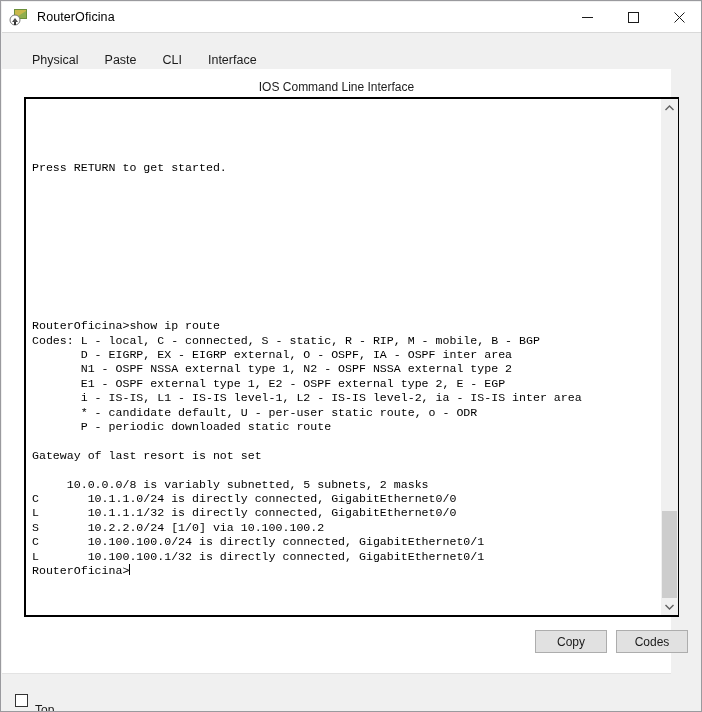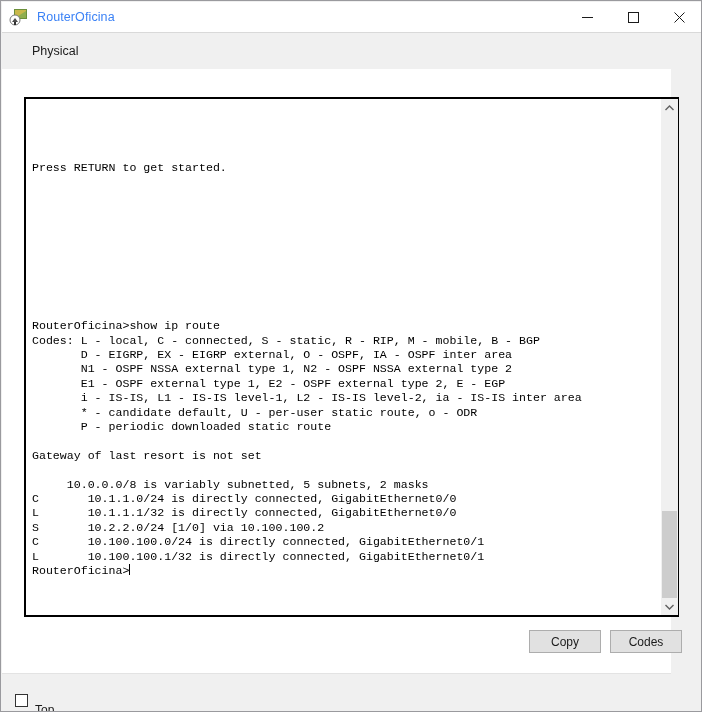--- a/index.html
+++ b/index.html
@@ -39,21 +39,21 @@
   .title-icon {
     width: 20px;
     height: 20px;
     margin-left: 7px;
     margin-right: 8px;
     position: relative;
     flex: none;
   }
   .title-text {
     font-size: 12.5px;
-    color: #3b82f6;
+    color: #000000;
     letter-spacing: 0.1px;
     white-space: nowrap;
   }
   .win-controls {
     position: absolute;
     right: 0; top: 0;
     height: 30px;
     display: flex;
   }
   .win-btn {
@@ -80,23 +80,22 @@
     left: 1px; top: 32px;
     width: 700px;
     height: 40px;
     background: #f0f0f0;
   }
   .tabs {
     position: absolute;
     left: 17px;
     top: 6px;
     display: flex;
-    align-items: flex-start;
+    align-items: flex-end;
     height: 34px;
-    flex-direction: column;
   }
   .tab {
     position: relative;
     font-size: 12.5px;
     color: #1b1b1b;
     padding: 5px 13px 6px 13px;
     white-space: nowrap;
   }
   .tab.active .tab-underline {
     position: absolute;
@@ -199,21 +198,21 @@
   }
   .sb-track {
     position: absolute;
     left: 0; top: 17px; bottom: 17px; width: 17px;
     background: #f0f0f0;
   }
 
   
   .btnrow {
     position: absolute;
-    left: 4px;
+    left: 10px;
     top: 561px;
     width: 669px;
     height: 30px;
   }
   .btn {
     position: absolute;
     top: 0;
     width: 72px;
     height: 23px;
     box-sizing: border-box;
@@ -318,20 +317,21 @@
         <span class="tab-underline"></span>
       </div>
       <div class="tab">
         <span>Interface</span>
       </div>
     </div>
   </div>
 
   <div class="panel">
 
+    <div class="cli-heading">IOS Command Line Interface</div>
 
     <div class="terminal-wrap">
 
       <div class="terminal">
         <pre class="term-text"><span>
 
 
 
 Press RETURN to get started.
 

